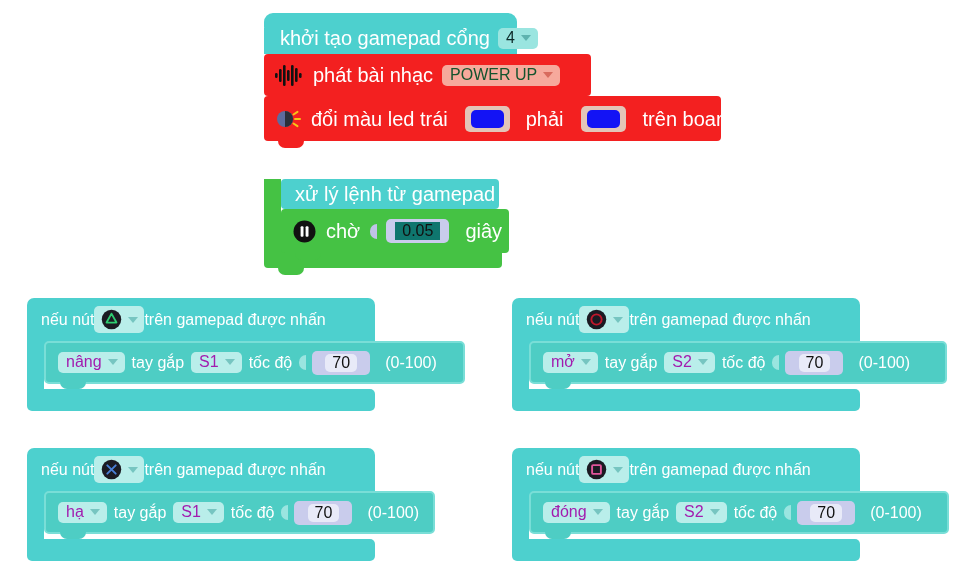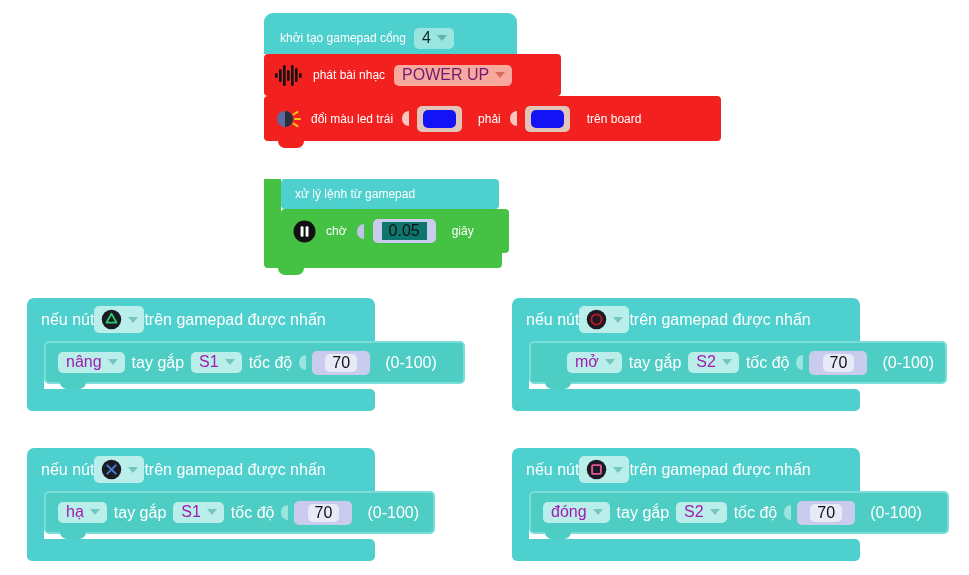--- a/index.html
+++ b/index.html
@@ -9,42 +9,42 @@
     font-family:"Liberation Sans", sans-serif;
     position:relative;
     overflow:hidden;
     -webkit-font-smoothing:antialiased;
   }
   .canvas{position:absolute;inset:0;}
 
   
   .blk{position:absolute;box-sizing:border-box;}
   .row{display:flex;align-items:center;height:100%;}
-  .lbl{color:#ffffff;font-size:12px;white-space:nowrap;line-height:1;}
+  .lbl{color:#ffffff;font-size:20px;white-space:nowrap;line-height:1;}
   .notch-bot{
     position:absolute;left:14px;bottom:-7px;width:26px;height:7px;
     border-radius:0 0 7px 7px;
   }
 
   
   .pill{
     display:inline-flex;align-items:center;gap:6px;
     border-radius:5px;padding:2px 7px 3px 8px;
     font-size:16px;line-height:1;white-space:nowrap;
   }
   .pill .caret{
     width:0;height:0;border-left:5px solid transparent;
     border-right:5px solid transparent;border-top:6px solid currentColor;
     opacity:.55;display:inline-block;
   }
   .pill-teal{background:#9ae5e0;color:#0d2b2a;}
   .pill-teal .caret{border-top-color:#2e8b86;}
   .pill-teal-light{background:#b9eeea;color:#a21caf;}
   .pill-teal-light .caret{border-top-color:#3fa49e;}
-  .pill-red{background:#f6a99c;color:#701a75;justify-content:space-between;}
+  .pill-red{background:#f6a99c;color:#14532d;justify-content:space-between;}
   .pill-red .caret{border-top-color:#c0392b;}
 
   
   .numfield{
     display:inline-flex;align-items:center;justify-content:center;
     background:#c9ccec;border-radius:5px;color:#111;font-size:16px;
     padding:3px 9px;min-width:40px;line-height:1;
   }
   .numfield .inner{
     background:#0f766e;border-radius:0;padding:1px 7px;display:block;
@@ -67,21 +67,21 @@
 
   
   .icon{display:inline-flex;align-items:center;justify-content:center;flex:none;}
   .btnicon{width:21px;height:21px;display:block;}
 
   
   #hat1{left:264px;top:22px;width:253px;height:32px;background:#4dd0ce;border-radius:6px 6px 0 0;}
   #hat1 .cap{position:absolute;left:0;top:-9px;width:100%;height:14px;background:#4dd0ce;border-radius:9px 9px 0 0;}
   #hat1 .notch-bot{background:#4dd0ce;}
 
-  #b-music{left:264px;top:54px;width:297px;height:42px;background:#f32020;border-radius:4px;}
+  #b-music{left:264px;top:54px;width:327px;height:42px;background:#f32020;border-radius:4px;}
   #b-music .notch-bot{background:#f32020;}
   #b-led{left:264px;top:96px;width:457px;height:45px;background:#f32020;border-radius:4px;}
   #b-led .notch-bot{background:#f32020;}
 
   
   #c-loop{left:264px;top:141px;width:238px;height:38px;background:#45c244;border-radius:4px 6px 6px 0;}
   #c-loop .notch-bot{background:#45c244;}
   #c-spine{left:264px;top:179px;width:17px;height:82px;background:#45c244;}
   #c-foot{left:264px;top:249px;width:238px;height:19px;background:#45c244;border-radius:0 4px 4px 4px;}
   #c-foot .notch-bot{background:#45c244;}
@@ -262,21 +262,21 @@
               <circle cx="11" cy="11" r="5.4" fill="none" stroke="#c0172b" stroke-width="2"></circle>
             </svg>
           </span>
           <i class="caret"></i>
         </span>
         <span class="hint">trên gamepad được nhấn</span>
       </div>
       <div class="notch-bot"></div>
     </div>
     <div class="spine" style="top:43px;height:48px;"></div>
-    <div class="inner" style="top:43px;width:418px;padding-left:24px;">
+    <div class="inner" style="top:43px;width:418px;">
       <div class="evt-row inner-row">
         <span class="pill pill-teal-light">
           <span>mở</span>
           <i class="caret"></i>
         </span>
         <span class="hint">tay gắp</span>
         <span class="pill pill-teal-light">
           <span>S2</span>
           <i class="caret"></i>
         </span>

